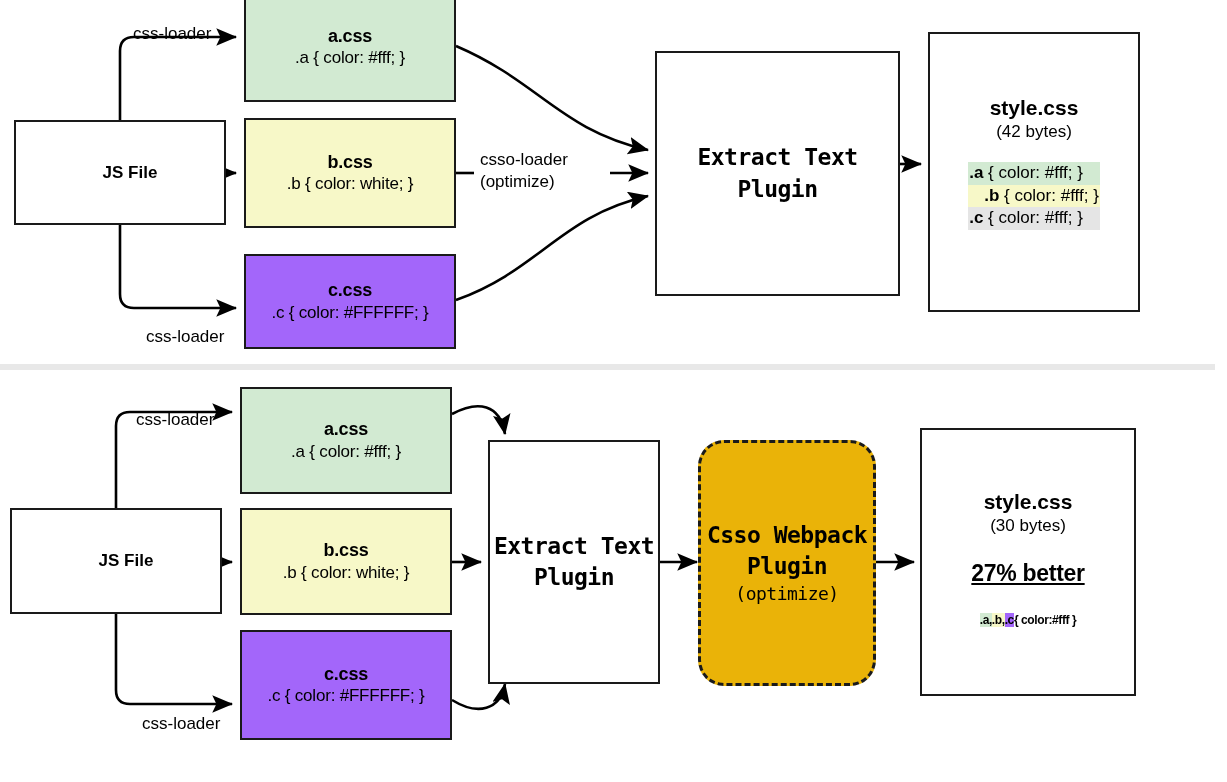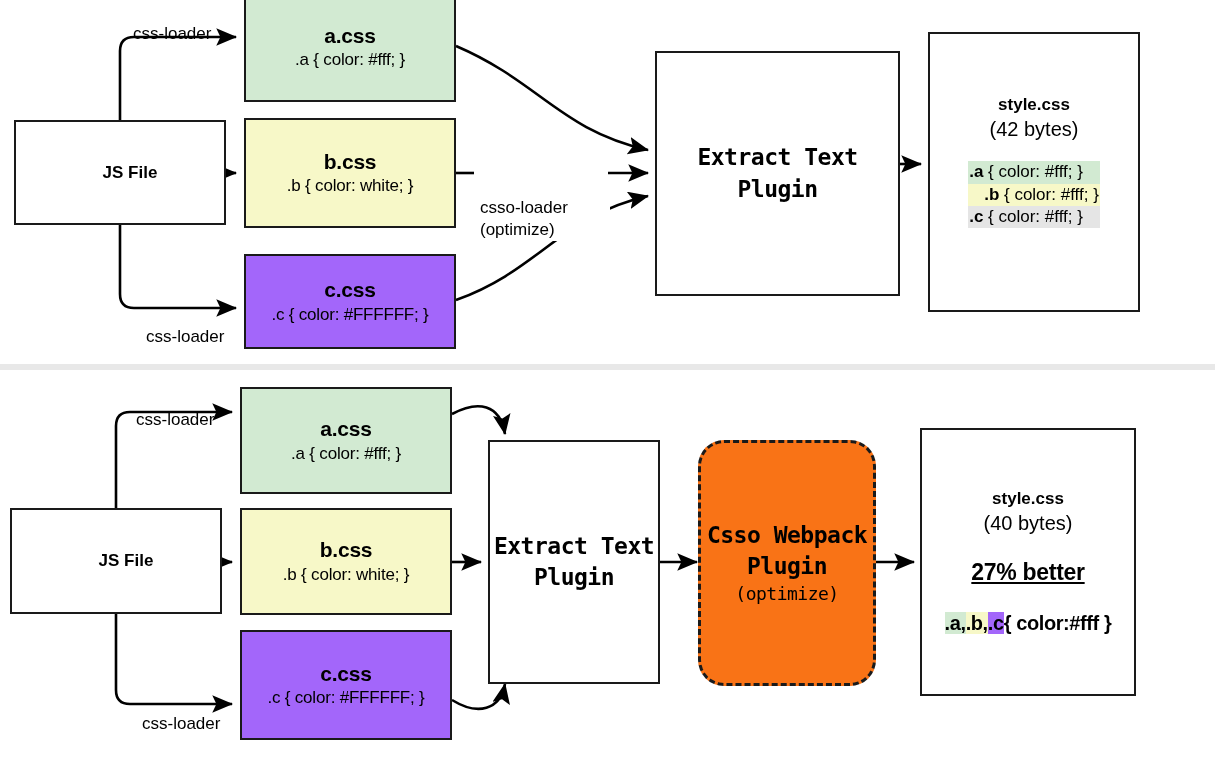--- a/index.html
+++ b/index.html
@@ -27,21 +27,21 @@
     flex-direction: column;
     align-items: center;
     justify-content: center;
     text-align: center;
   }
   .filebox {
     border: 2px solid #1a1a1a;
   }
   .file-title {
     font-weight: bold;
-    font-size: 21px;
+    font-size: 18px;
     line-height: 1.25;
     letter-spacing: -0.2px;
   }
   .file-rule {
     font-size: 17px;
     line-height: 1.3;
     white-space: nowrap;
     letter-spacing: -0.2px;
   }
   .jsfile-label {
@@ -58,29 +58,29 @@
   }
   .mono-sub {
     font-family: "DejaVu Sans Mono", "Liberation Mono", monospace;
     font-size: 18px;
     line-height: 1.35;
     letter-spacing: -0.5px;
   }
   .dashed {
     border: 3px dashed #1a1a1a;
     border-radius: 26px;
-    background: #f97316;
+    background: #eab308;
   }
   .result-title {
     font-weight: bold;
-    font-size: 17px;
+    font-size: 21px;
     line-height: 1.3;
   }
   .result-sub {
-    font-size: 20px;
+    font-size: 17px;
     line-height: 1.35;
   }
   .result-lines {
     margin-top: 18px;
     text-align: left;
     font-size: 17px;
     line-height: 1.32;
     white-space: nowrap;
   }
   .result-lines .ln {
@@ -93,21 +93,21 @@
   .better {
     font-weight: bold;
     font-size: 23px;
     text-decoration: underline;
     margin-top: 22px;
     letter-spacing: -0.3px;
   }
   .oneline {
     margin-top: 26px;
     font-weight: bold;
-    font-size: 20px;
+    font-size: 12px;
     white-space: nowrap;
     letter-spacing: -0.4px;
   }
   .edge-label {
     position: absolute;
     font-size: 17px;
     line-height: 1.3;
     white-space: nowrap;
     background: transparent;
   }
@@ -186,21 +186,21 @@
   <div class="box filebox" style="left:244px; top:118px; width:212px; height:110px; background:#f7f8c8;">
     <span class="file-title">b.css</span>
     <span class="file-rule">.b {  color: white; }</span>
   </div>
 
   <div class="box filebox" style="left:244px; top:254px; width:212px; height:95px; background:#a366fa;">
     <span class="file-title">c.css</span>
     <span class="file-rule">.c { color: #FFFFFF; }</span>
   </div>
 
-  <div class="edge-label" style="left:480px; top:149px; width:130px; background:#ffffff;margin-top:48px;">
+  <div class="edge-label" style="left:480px; top:149px; width:130px; background:#ffffff;">
     <span>csso-loader</span><br>
     <span>(optimize)</span>
   </div>
 
   <div class="box" style="left:655px; top:51px; width:245px; height:245px;">
     <span class="mono-box-label">Extract Text</span>
     <span class="mono-box-label">Plugin</span>
   </div>
 
   <div class="box" style="left:928px; top:32px; width:212px; height:280px; justify-content:flex-start; padding-top:60px;">
@@ -243,18 +243,18 @@
   </div>
 
   <div class="box dashed" style="left:698px; top:440px; width:178px; height:246px;">
     <span class="mono-box-label">Csso Webpack</span>
     <span class="mono-box-label">Plugin</span>
     <span class="mono-sub">(optimize)</span>
   </div>
 
   <div class="box" style="left:920px; top:428px; width:216px; height:268px; justify-content:flex-start; padding-top:58px;">
     <span class="result-title">style.css</span>
-    <span class="result-sub">(40 bytes)</span>
+    <span class="result-sub">(30 bytes)</span>
     <span class="better">27% better</span>
     <span class="oneline"><span style="background:#d2ead2;">.a,</span><span style="background:#f7f8c8;">.b,</span><span style="background:#a366fa;">.c</span><span>{ color:#fff }</span></span>
   </div>
 
 </div>
 
 </body></html>

